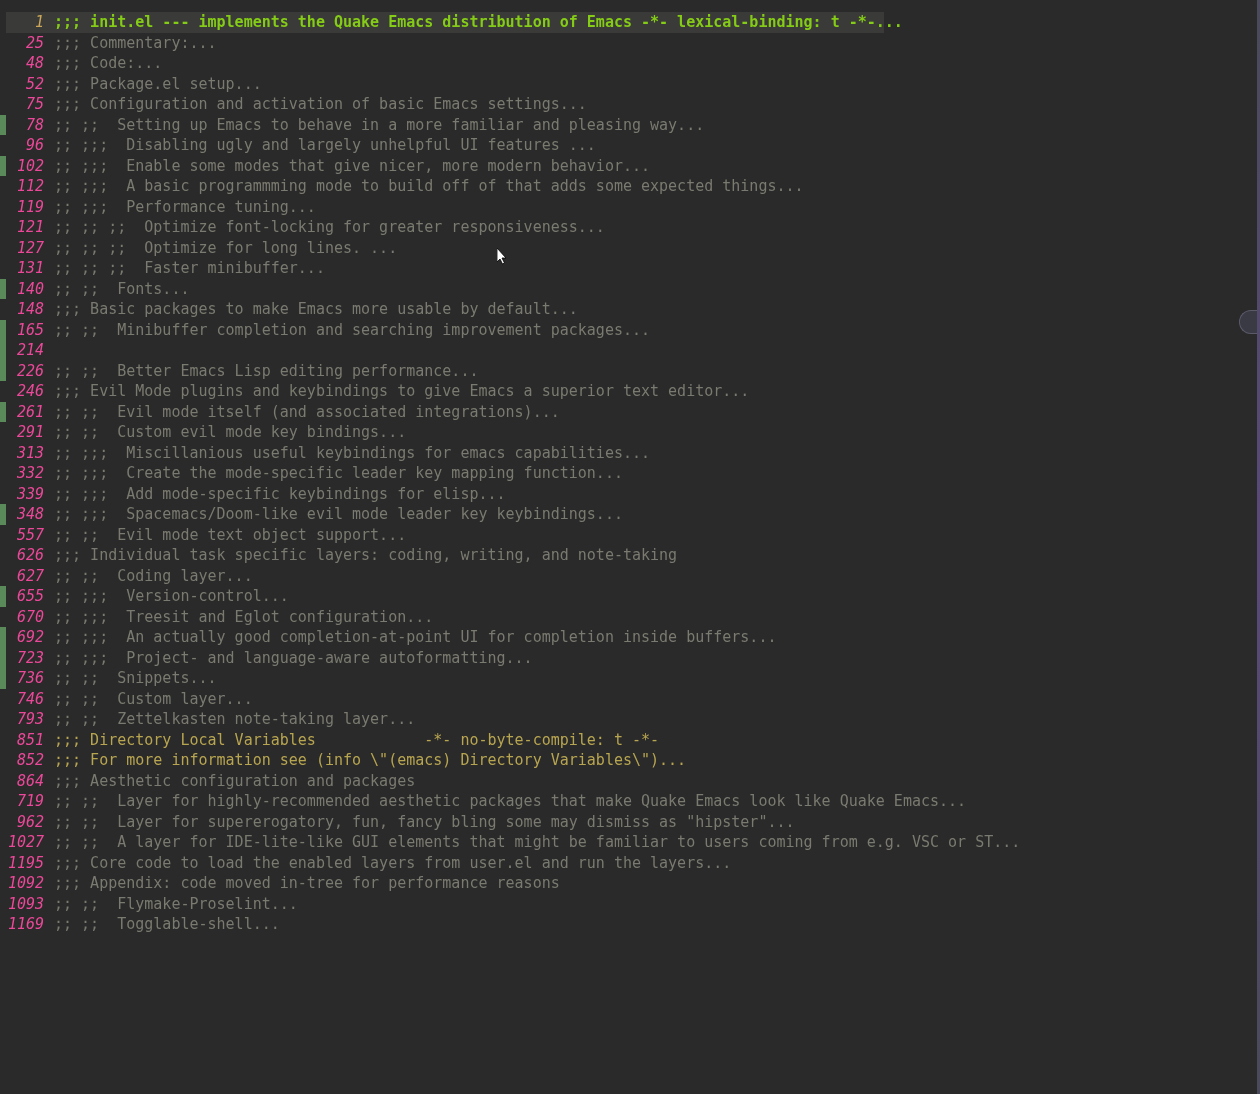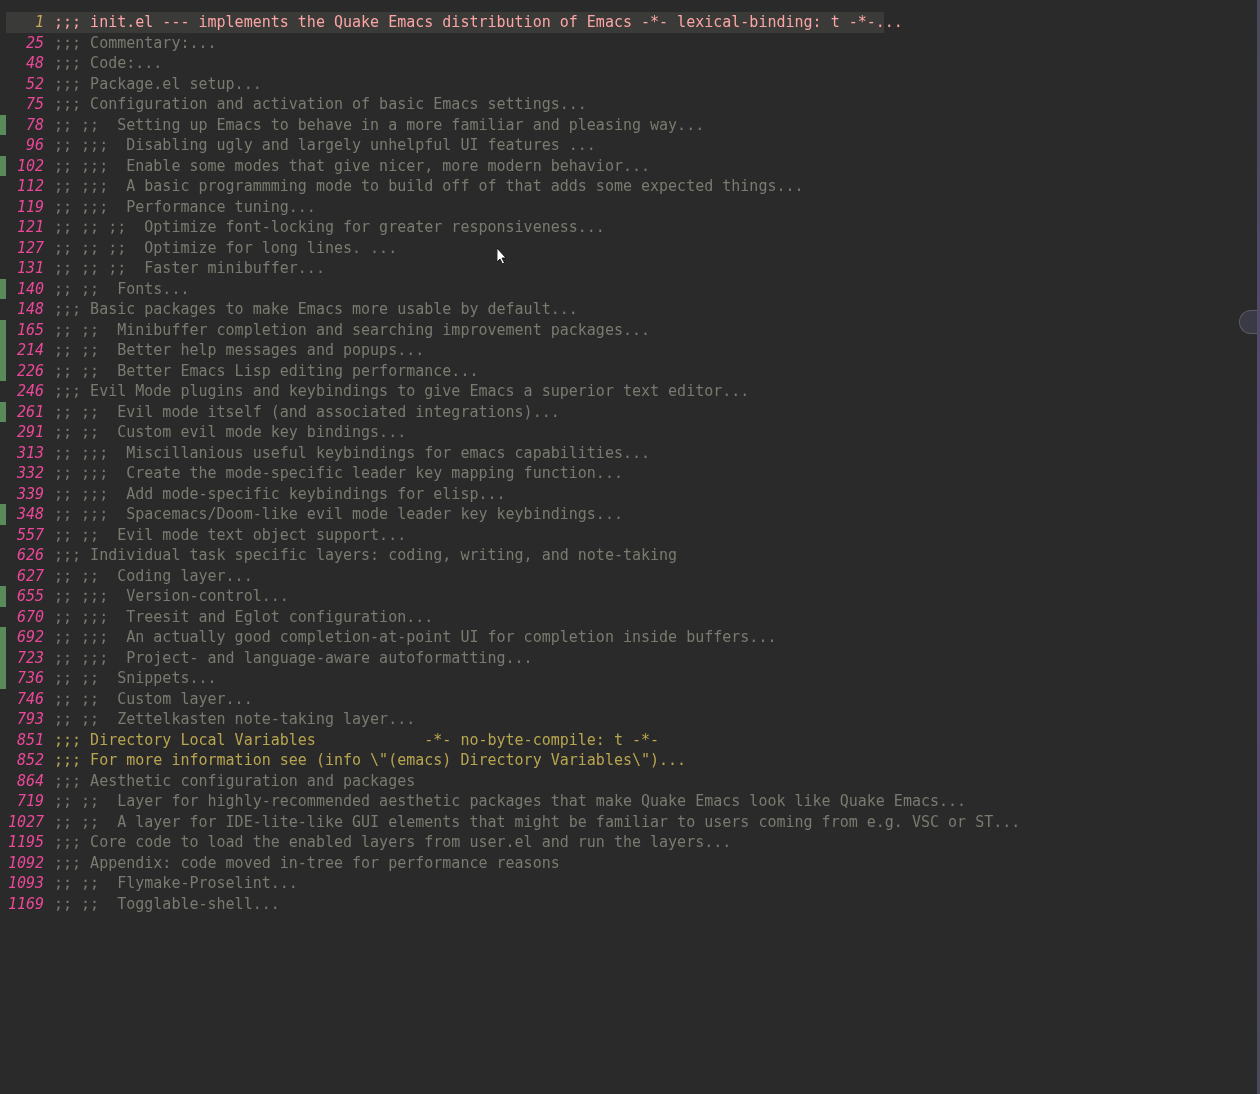--- a/index.html
+++ b/index.html
@@ -46,21 +46,22 @@
     }
     .line-number.current {
       color: #c9a659;
     }
     .line-content {
       padding-left: 6px;
       white-space: pre;
       color: #7a7a70;
     }
     .line.current .line-content {
-      color: #fca5a5;
+      color: #84cc16;
+      font-weight: bold;
     }
     .line.current {
       position: relative;
     }
     .line.current .highlight-bg {
       position: absolute;
       left: 6px;
       top: 0;
       height: 100%;
       background: #3a3a38;
@@ -179,21 +180,20 @@
       <div class="line-content">;;; Basic packages to make Emacs more usable by default...</div>
     </div>
     <div class="line">
       <div class="gutter-mark green"></div>
       <div class="line-number">165</div>
       <div class="line-content">;; ;;  Minibuffer completion and searching improvement packages...</div>
     </div>
     <div class="line">
       <div class="gutter-mark green"></div>
       <div class="line-number">214</div>
-      <div class="line-content">;; ;;  Better help messages and popups...</div>
     </div>
     <div class="line">
       <div class="gutter-mark green"></div>
       <div class="line-number">226</div>
       <div class="line-content">;; ;;  Better Emacs Lisp editing performance...</div>
     </div>
     <div class="line">
       <div class="gutter-mark"></div>
       <div class="line-number">246</div>
       <div class="line-content">;;; Evil Mode plugins and keybindings to give Emacs a superior text editor...</div>
@@ -290,20 +290,25 @@
     </div>
     <div class="line">
       <div class="gutter-mark"></div>
       <div class="line-number">864</div>
       <div class="line-content">;;; Aesthetic configuration and packages</div>
     </div>
     <div class="line">
       <div class="gutter-mark"></div>
       <div class="line-number">719</div>
       <div class="line-content">;; ;;  Layer for highly-recommended aesthetic packages that make Quake Emacs look like Quake Emacs...</div>
+    </div>
+    <div class="line">
+      <div class="gutter-mark"></div>
+      <div class="line-number">962</div>
+      <div class="line-content">;; ;;  Layer for supererogatory, fun, fancy bling some may dismiss as "hipster"...</div>
     </div>
     <div class="line">
       <div class="gutter-mark"></div>
       <div class="line-number">1027</div>
       <div class="line-content">;; ;;  A layer for IDE-lite-like GUI elements that might be familiar to users coming from e.g. VSC or ST...</div>
     </div>
     <div class="line">
       <div class="gutter-mark"></div>
       <div class="line-number">1195</div>
       <div class="line-content">;;; Core code to load the enabled layers from user.el and run the layers...</div>

